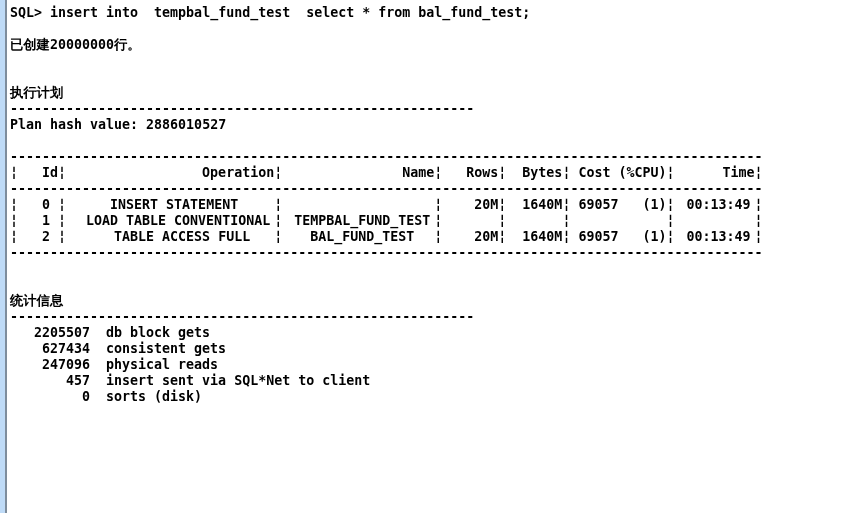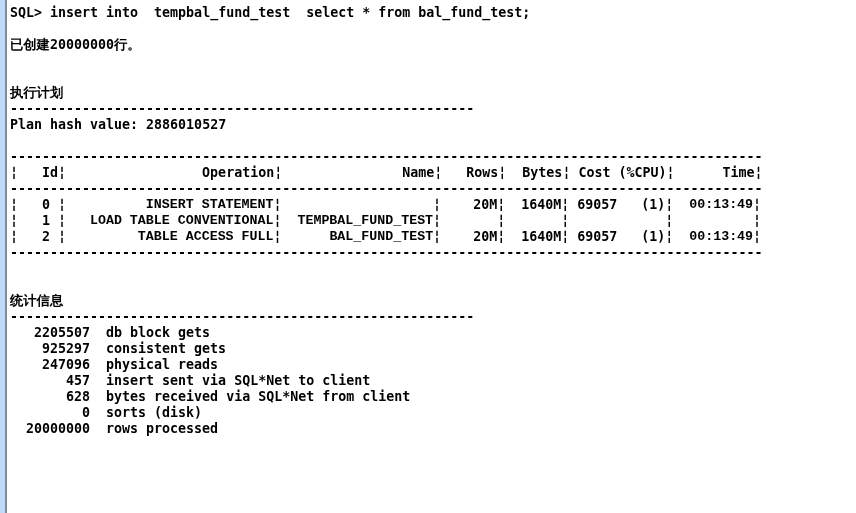--- a/index.html
+++ b/index.html
@@ -40,21 +40,21 @@
   .c-id    { width: 5ch; }
   .c-op    { width: 26ch; }
   .c-name  { width: 19ch; }
   .c-rows  { width: 7ch; }
   .c-bytes { width: 7ch; }
   .c-cost  { width: 6ch; }
   .c-cpu   { width: 6ch; }
   .c-costcpu { width: 12ch; }
   .c-time  { width: 10ch; }
   .hd  { padding-left: 1ch; text-align: right; }
-  .lt  { padding-left: 1ch; text-align: right; font-family: Liberation Mono, monospace; }
+  .lt  { padding-left: 1ch; text-align: center; }
   .rt  { text-align: right; }
   .id-body { text-align: right; padding-right: 1ch; }
   .stat-value {
     display: inline-block;
     width: 10ch;
     text-align: right;
     white-space: pre;
   }
   .stat-label { margin-left: 2ch; white-space: pre; }
 </style>
@@ -95,22 +95,20 @@
       <div class="line">----------------------------------------------------------------------------------------------</div>
     </div>
 
     <div class="line"></div>
     <div class="line"></div>
 
     <div class="line">统计信息</div>
     <div class="line">----------------------------------------------------------</div>
 
     <div class="line"><span class="stat-value">2205507</span><span class="stat-label">db block gets</span></div>
-    <div class="line"><span class="stat-value">925297</span><span class="stat-label">consistent gets</span></div>
+    <div class="line"><span class="stat-value">627434</span><span class="stat-label">consistent gets</span></div>
     <div class="line"><span class="stat-value">247096</span><span class="stat-label">physical reads</span></div>
     <div class="line"><span class="stat-value">457</span><span class="stat-label">insert sent via SQL*Net to client</span></div>
-    <div class="line"><span class="stat-value">628</span><span class="stat-label">bytes received via SQL*Net from client</span></div>
     <div class="line"><span class="stat-value">0</span><span class="stat-label">sorts (disk)</span></div>
-    <div class="line"><span class="stat-value">20000000</span><span class="stat-label">rows processed</span></div>
 
     <div class="line"></div>
   </div>
 </div>
 
 </body></html>

